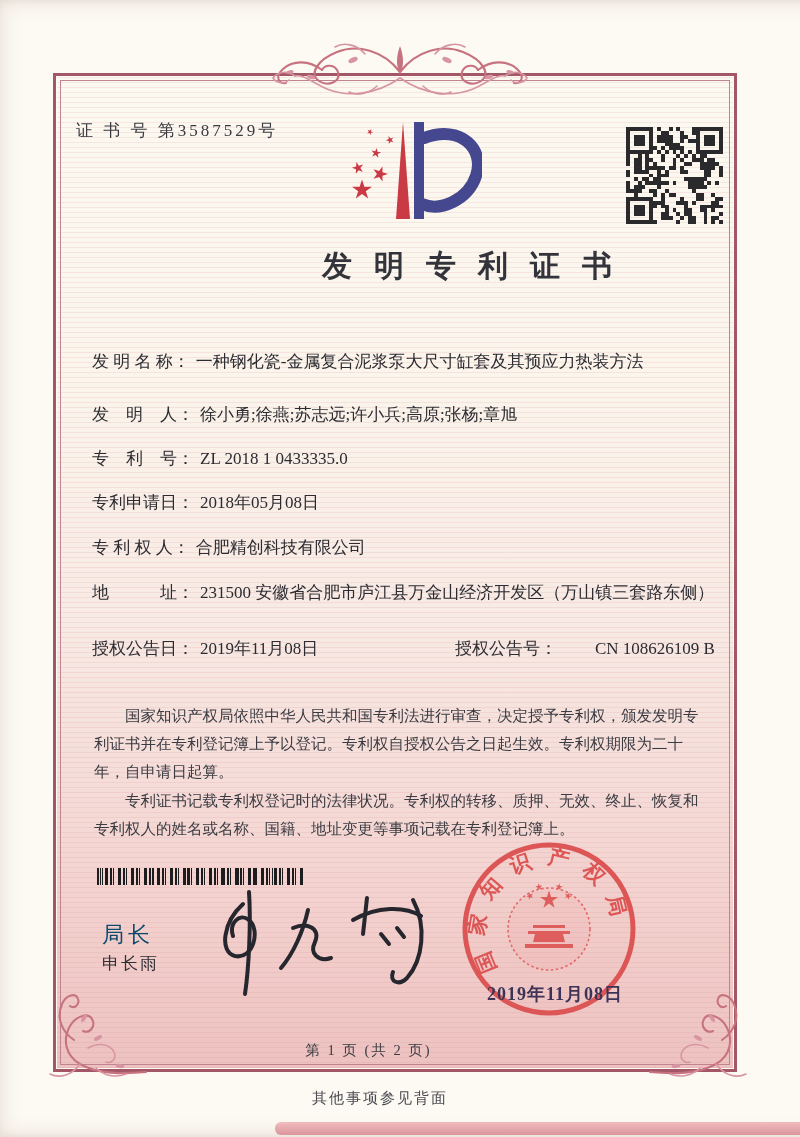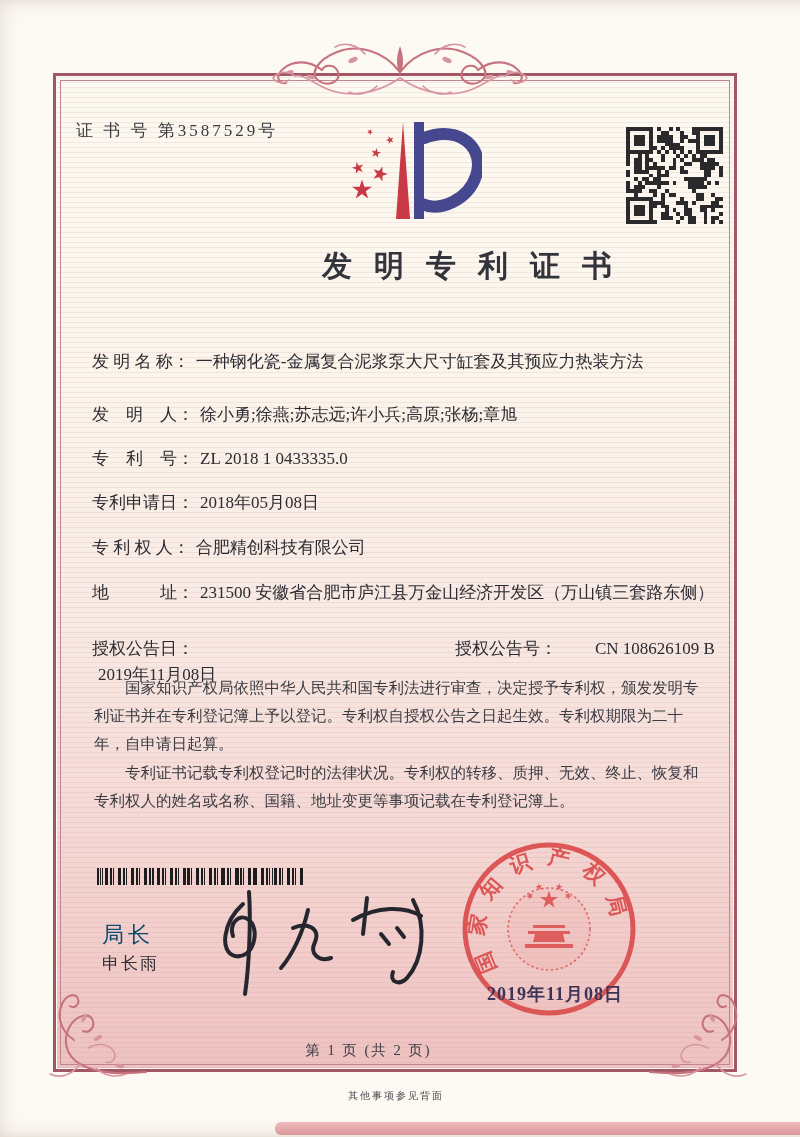--- a/index.html
+++ b/index.html
@@ -20,31 +20,31 @@
   .cert-no{left:76px;top:119px;font-size:17px;letter-spacing:3px;color:#3a3a40;}
   .title{left:53px;top:246px;width:581px;text-align:right;font-size:30px;font-weight:600;
          color:#33333b;letter-spacing:22px;text-indent:22px;}
   .row{left:92px;display:flex;align-items:flex-start;font-size:17px;color:#2b2b31;line-height:1.5;}
   .row .lab{white-space:pre;flex:none;}
   .row .val{margin-left:6px;}
   .r1{top:349px}.r2{top:402px}.r3{top:446px}.r4{top:490px}.r5{top:535px}
   .r6{top:580px}.r6 .val{max-width:548px;}
   .r7{top:636px}
   .grp2{position:absolute;left:363px;top:0;display:flex;white-space:nowrap;gap:32px;}
-  .paras{left:94px;top:674px;width:618px;font-size:15.5px;line-height:1.82;color:#3b3b42;}
+  .paras{left:94px;top:702px;width:618px;font-size:15.5px;line-height:1.82;color:#3b3b42;}
   .paras p{margin:0;text-indent:2em;}
   .barcode{left:97px;top:868px;width:208px;height:17px;
     background:
       repeating-linear-gradient(90deg,#1d1d1f 0 2px,transparent 2px 3px,#1d1d1f 3px 4px,transparent 4px 8px,#1d1d1f 8px 11px,transparent 11px 13px),
       repeating-linear-gradient(90deg,transparent 0 5px,#1d1d1f 5px 6px,transparent 6px 17px);}
   .dir-label{left:102px;top:920px;font-size:22px;color:#0c4a6e;letter-spacing:4px;}
   .dir-name{left:102px;top:952px;font-size:17px;color:#2f2f35;letter-spacing:2px;}
   .seal-date{left:487px;top:982px;font-size:18px;font-weight:600;color:#3c3356;letter-spacing:1px;}
   .page-note{left:53px;top:1041px;width:631px;text-align:center;font-size:14.5px;color:#3c3c42;letter-spacing:2px;}
-  .back-note{left:54px;top:1089px;width:684px;text-align:center;font-size:10px;color:#4a4a50;letter-spacing:2px;}
+  .back-note{left:38px;top:1089px;width:684px;text-align:center;font-size:15px;color:#4a4a50;letter-spacing:2px;}
   .bottom-band{left:275px;right:0;bottom:2px;height:13px;
     background:linear-gradient(180deg,#f2bcbe,#d9969b);border-radius:6px 0 0 6px;}
   .orn{stroke:#c6737f;stroke-width:2.1;fill:none;stroke-linecap:round;}
   .orn2{stroke:#d795a2;stroke-width:1.6;fill:none;stroke-linecap:round;}
   svg{display:block;}
 </style>
 </head>
 <body>
 
 <div class="stage">
@@ -439,21 +439,21 @@
     <span class="val">2018年05月08日</span>
   </div>
   <div class="abs row r5">
     <span class="lab">专 利 权 人：</span>
     <span class="val">合肥精创科技有限公司</span>
   </div>
   <div class="abs row r6">
     <span class="lab">地　　　址：</span>
     <span class="val">231500 安徽省合肥市庐江县万金山经济开发区（万山镇三套路东侧）</span>
   </div>
-  <div class="abs row r7" style="width:620px;flex-direction:column;">
+  <div class="abs row r7" style="width:620px;">
     <span class="lab">授权公告日：</span>
     <span class="val">2019年11月08日</span>
     <span class="grp2">
       <span class="lab">授权公告号：</span>
       <span class="val">CN 108626109 B</span>
     </span>
   </div>
 
   <div class="abs paras">
     <p>国家知识产权局依照中华人民共和国专利法进行审查，决定授予专利权，颁发发明专利证书并在专利登记簿上予以登记。专利权自授权公告之日起生效。专利权期限为二十年，自申请日起算。</p>

